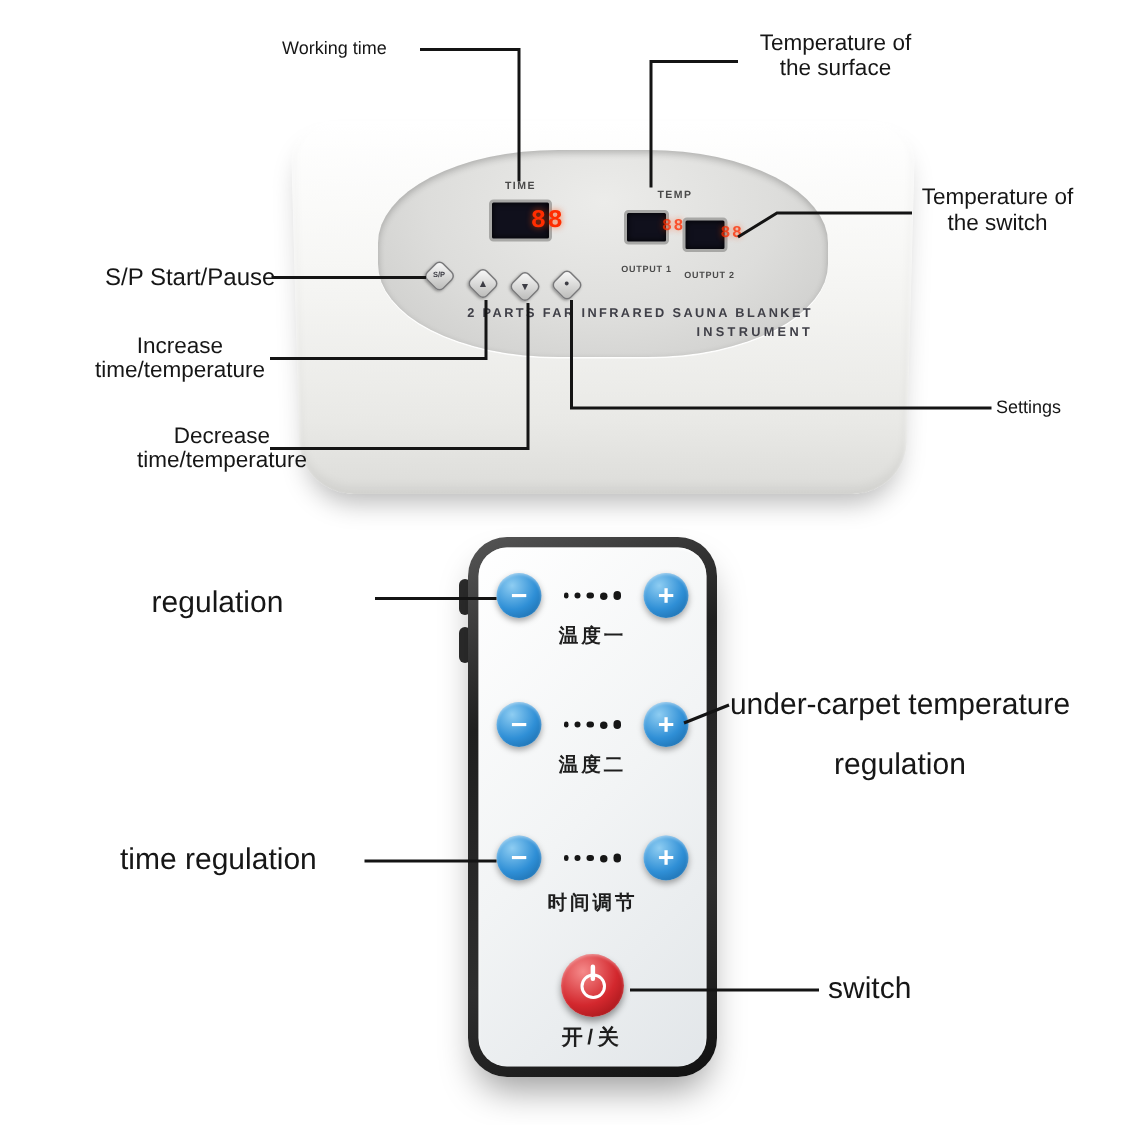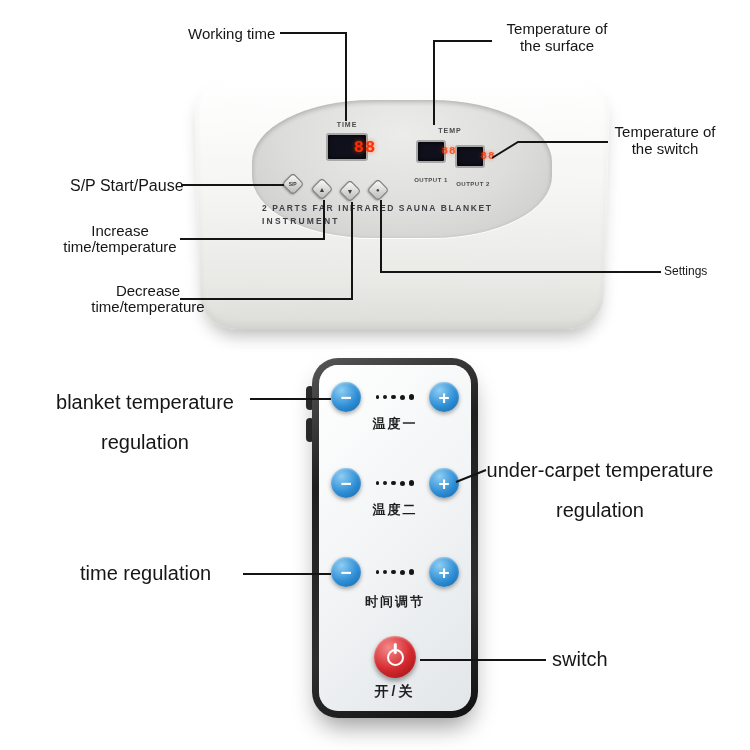--- a/index.html
+++ b/index.html
@@ -35,21 +35,21 @@
 
   .dbtn { position:absolute; width:16px; height:16px; transform:rotate(45deg);
     background:linear-gradient(135deg,#fbfbfb,#b9b9b7); border:1px solid #78787a; border-radius:4px;
     box-shadow:0 1px 2px rgba(0,0,0,.35); display:flex; align-items:center; justify-content:center; cursor:pointer; }
   .dbtn span { transform:rotate(-45deg); font-size:7px; font-weight:bold; color:#3c3c44; line-height:1; }
   .b-sp { left:285px; top:176px; } .b-sp span { font-size:5px; }
   .b-up { left:314px; top:181px; }
   .b-down { left:342px; top:183px; }
   .b-set { left:370px; top:182px; } .b-set span { font-size:6px; }
 
-  .brand { position:absolute; left:262px; top:203px; width:280px; text-align:left; color:#404048; font-weight:bold; }
+  .brand { position:absolute; left:262px; top:203px; width:280px; text-align:right; color:#404048; font-weight:bold; }
   .brand-l1 { font-size:8.5px; letter-spacing:1.6px; }
   .brand-l2 { font-size:8.5px; letter-spacing:2.2px; margin-top:3px; }
 
   
   .notch { position:absolute; width:8px; height:24px; background:#2c2c2c; border-radius:4px; }
   .n1 { left:306px; top:386px; } .n2 { left:306px; top:418px; }
 
   .remote { position:absolute; left:312px; top:358px; width:166px; height:360px; padding:7px;
     background:linear-gradient(155deg,#565656,#1f1f1f 30%,#2e2e2e 70%,#111111);
     border-radius:26px; box-shadow:0 14px 24px -6px rgba(0,0,0,.4); }
@@ -81,21 +81,21 @@
     border-radius:50%;
     background:radial-gradient(circle at 35% 28%, #f58a8a 0%, var(--power-red,#d3282e) 55%, #8f0f12 100%);
     box-shadow:0 3px 5px rgba(0,0,0,.4), inset 0 1px 2px rgba(255,255,255,.4);
     display:flex; align-items:center; justify-content:center; cursor:pointer; }
   .power-icon { position:relative; width:17px; height:17px; border:2.5px solid #fff; border-radius:50%; display:block; }
   .power-icon::after { content:""; position:absolute; left:50%; top:-8px; transform:translateX(-50%);
     width:2.5px; height:11px; background:#fff; border-radius:2px; }
 
   
   .ann { position:absolute; color:#161616; }
-  .a-working      { left:188px; top:25px;  font-size:15px; }
+  .a-working      { left:188px; top:25px;  font-size:12px; }
   .a-surface      { left:486px; top:20px;  width:142px; text-align:center; font-size:15px; line-height:17px; }
   .a-blanket      { left:606px; top:123px; width:118px; text-align:center; font-size:15px; line-height:17px; }
   .a-sp           { left:70px;  top:177px; font-size:16px; }
   .a-increase     { left:60px;  top:223px; width:120px; text-align:center; font-size:15px; line-height:16px; }
   .a-decrease     { left:58px;  top:283px; width:120px; text-align:center; font-size:15px; line-height:16px;margin-left:30px; }
   .a-settings     { left:664px; top:264px; font-size:12px; }
   .a-blanket-temp { left:42px;  top:382px; width:206px; text-align:center; font-size:20px; line-height:40px; }
   .a-under-carpet { left:482px; top:450px; width:236px; text-align:center; font-size:20px; line-height:40px; }
   .a-time-adj     { left:80px;  top:562px; font-size:20px; }
   .a-switch       { left:552px; top:648px; font-size:20px; }
@@ -232,21 +232,20 @@
   </div>
 
   <div class="ann a-decrease">
     <div>Decrease</div>
     <div>time/temperature</div>
   </div>
 
   <div class="ann a-settings">Settings</div>
 
   <div class="ann a-blanket-temp">
-    <div>blanket temperature</div>
     <div>regulation</div>
   </div>
 
   <div class="ann a-under-carpet">
     <div>under-carpet temperature</div>
     <div>regulation</div>
   </div>
 
   <div class="ann a-time-adj">time regulation</div>
 

